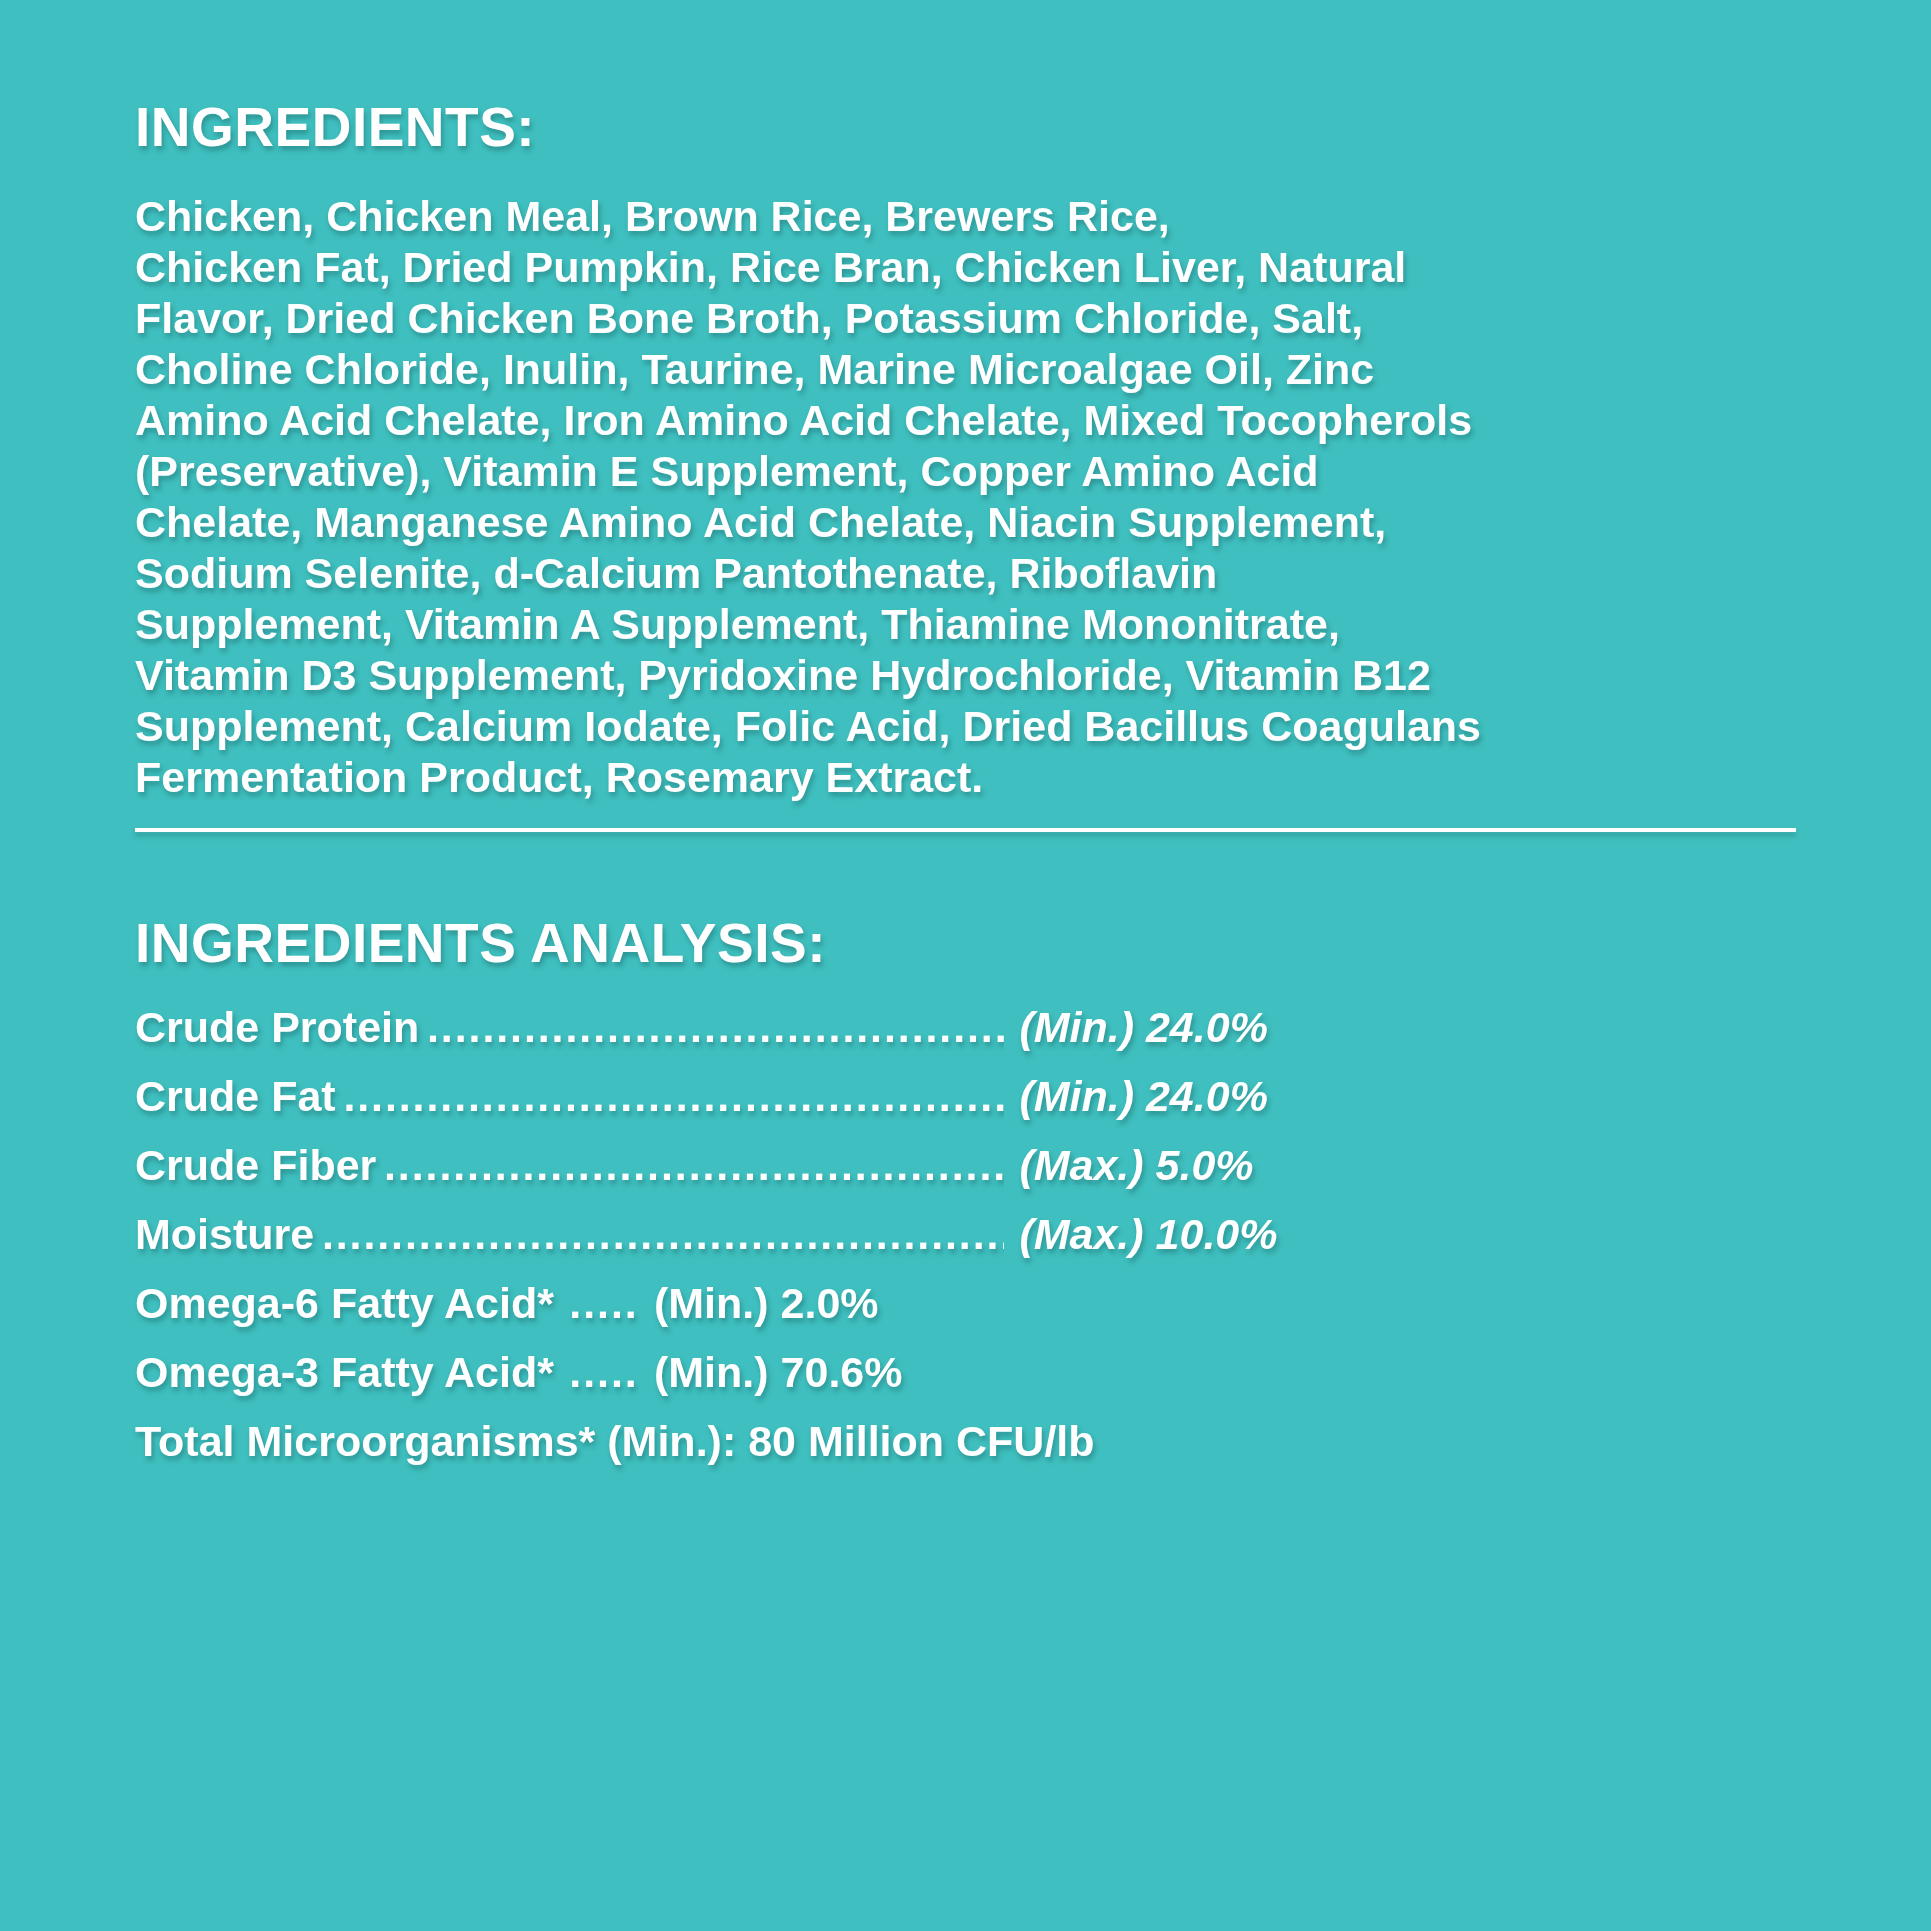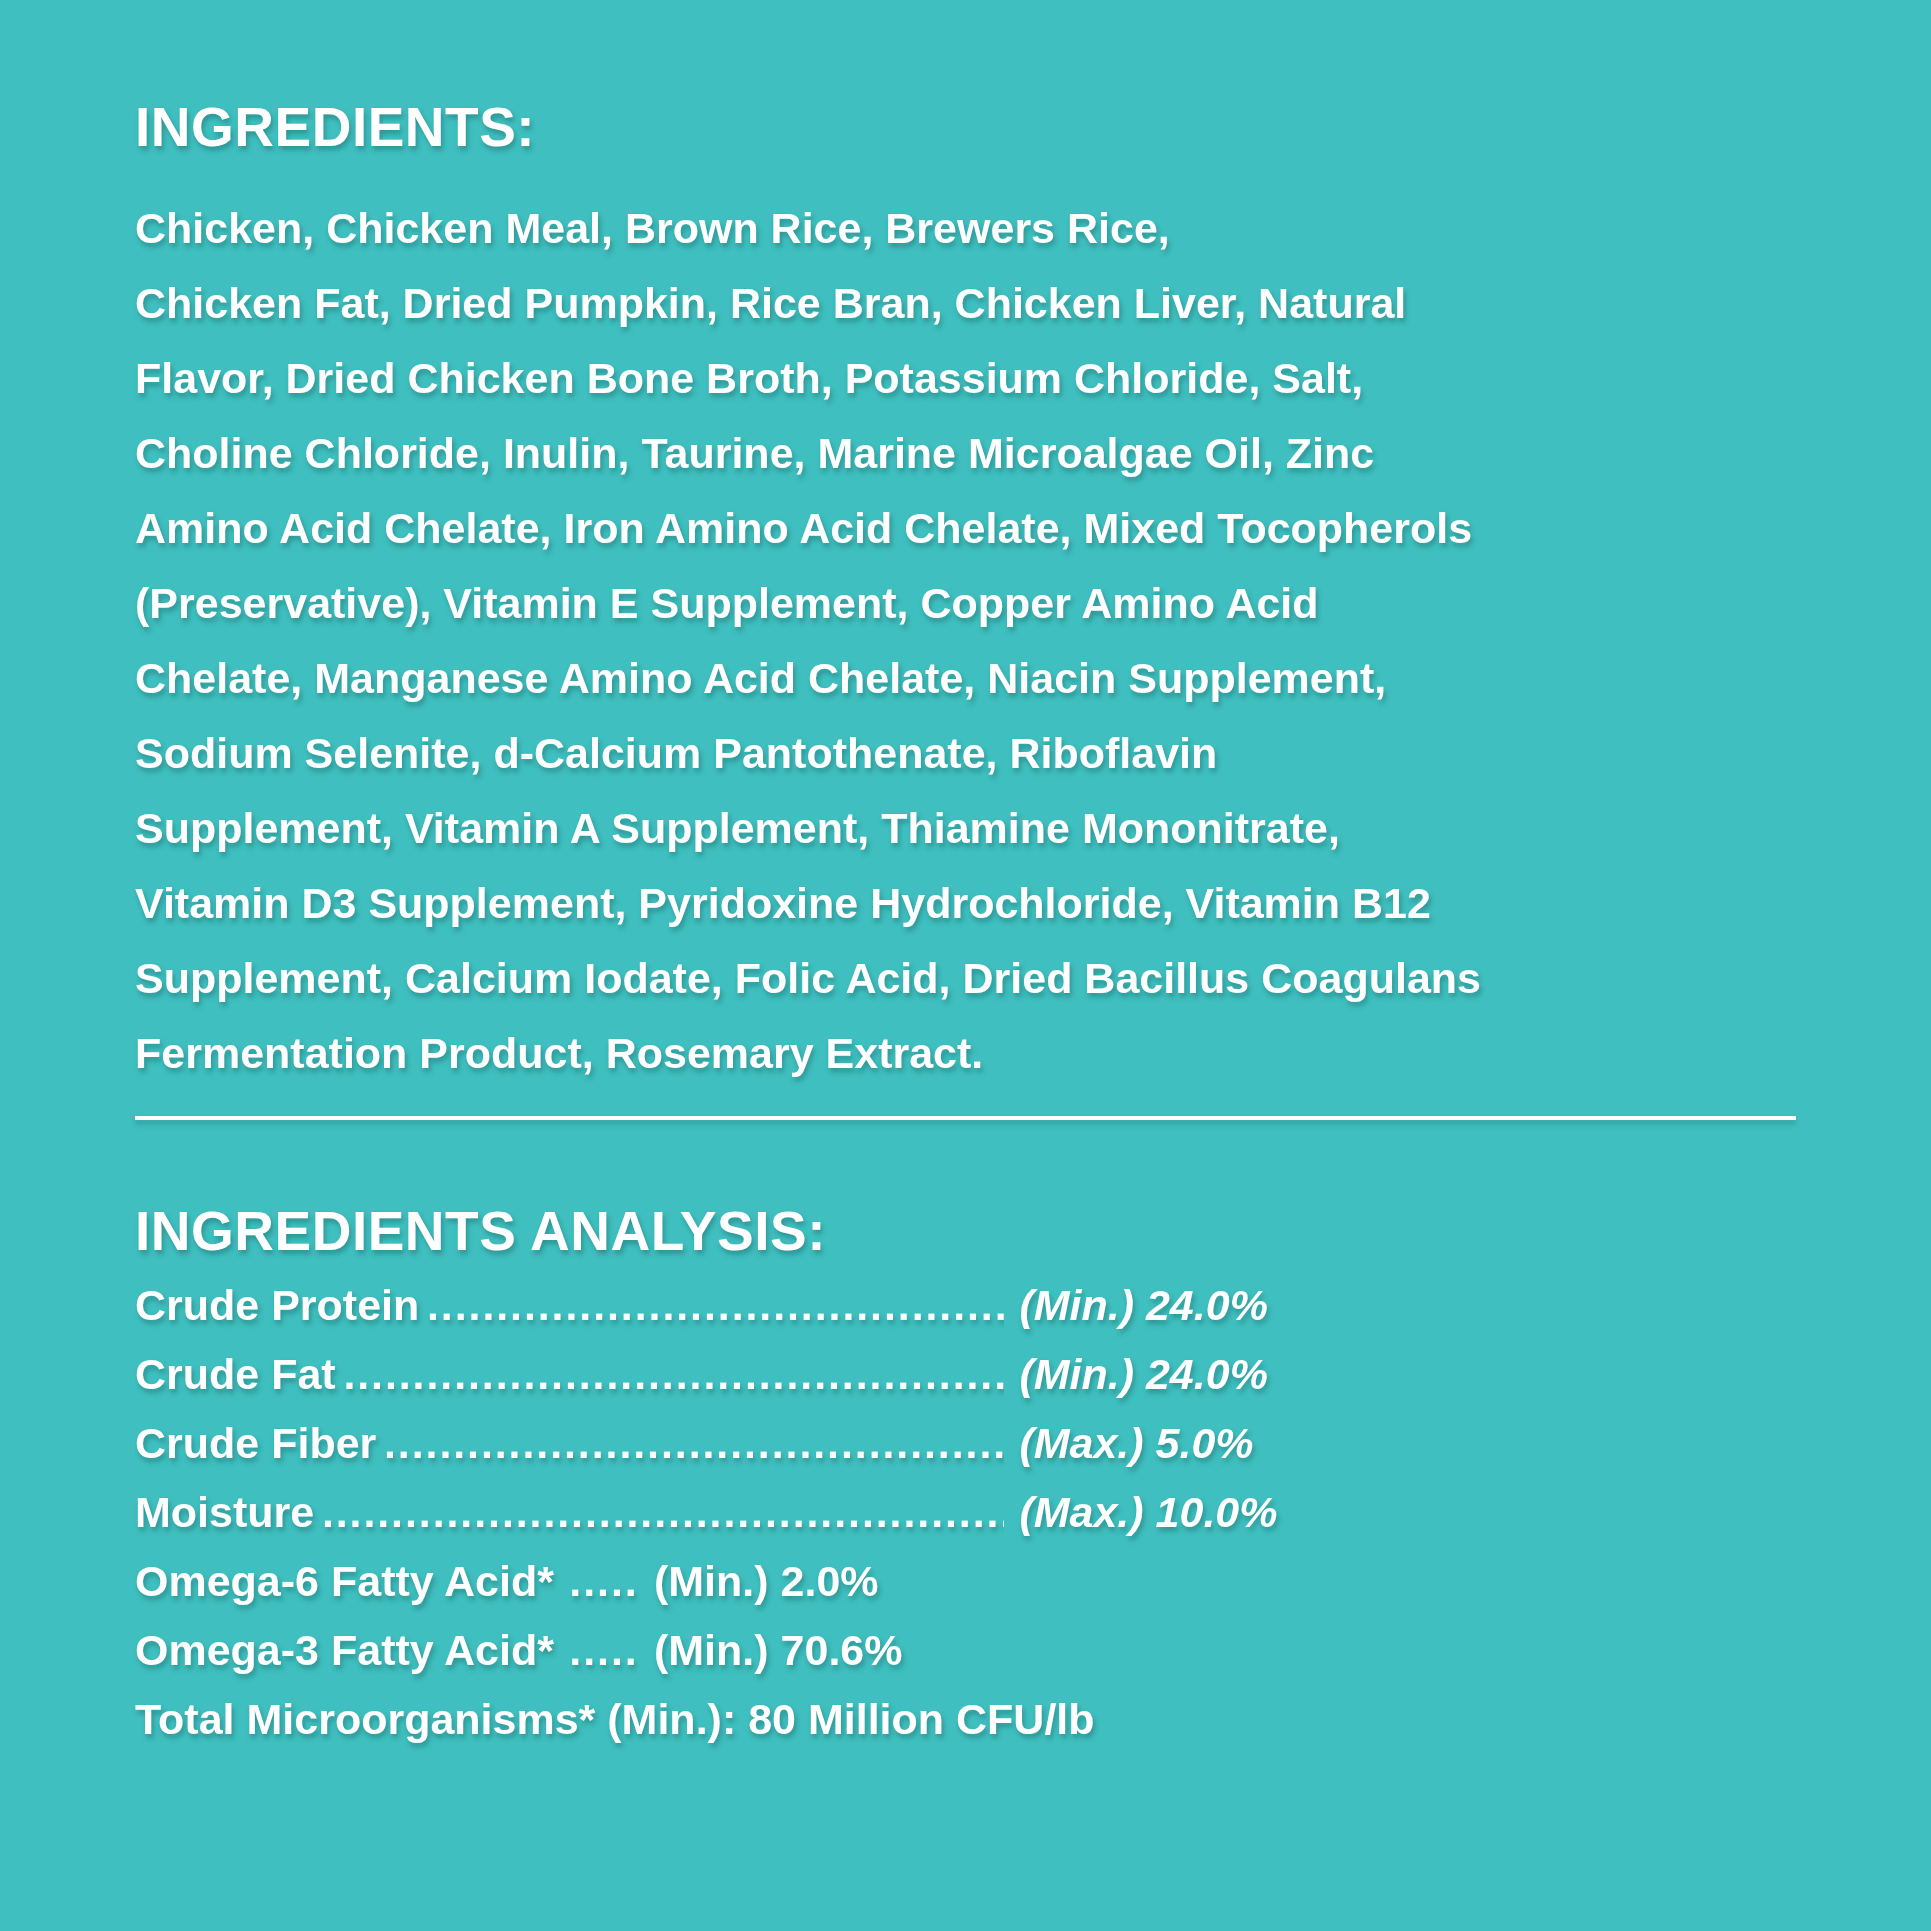--- a/index.html
+++ b/index.html
@@ -24,21 +24,21 @@
     font-size: 55px;
     font-weight: 700;
     line-height: 1.1;
     letter-spacing: 0.5px;
     margin: 0 0 33px 0;
     text-shadow: 1.9px 3.9px 5.8px rgba(25, 95, 95, 0.45);
   }
   .ingredients-text {
     font-size: 43px;
     font-weight: 600;
-    line-height: 75px;
+    line-height: 51px;
     white-space: pre-line;
     text-shadow: 1.9px 3.9px 5.8px rgba(25, 95, 95, 0.45);
     margin: 0;
   }
   .divider {
     height: 4.8px;
     background: #FFFFFF;
     border: none;
     margin: 25px 0 0 0;
     box-shadow: 0 3.9px 5.8px rgba(25, 95, 95, 0.35);
@@ -47,21 +47,21 @@
     margin-top: 81px;
     margin-bottom: 9.7px;
   }
   .ga-rows {
     font-size: 43px;
     font-weight: 600;
     text-shadow: 1.9px 3.9px 5.8px rgba(25, 95, 95, 0.45);
   }
   .ga-row {
     display: flex;
-    align-items: center;
+    align-items: flex-end;
     height: 69px;
     white-space: nowrap;
   }
   .ga-leader {
     display: flex;
     align-items: baseline;
     width: 869px;
     flex: 0 0 auto;
     overflow: hidden;
   }

